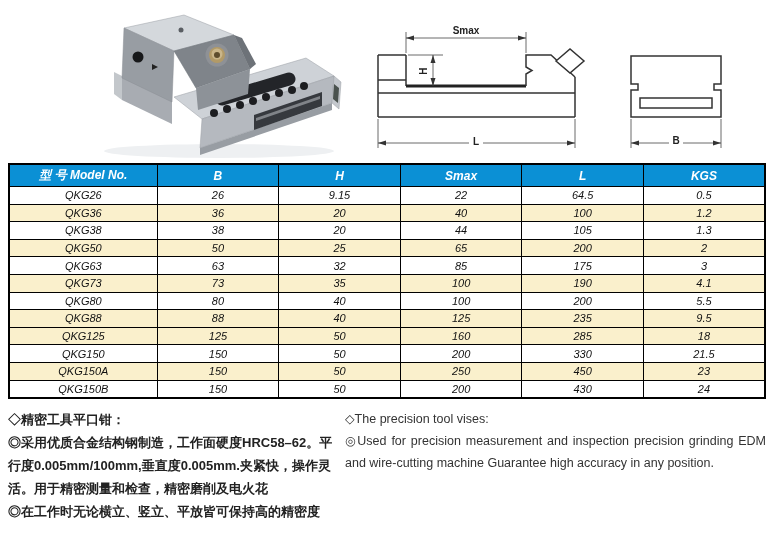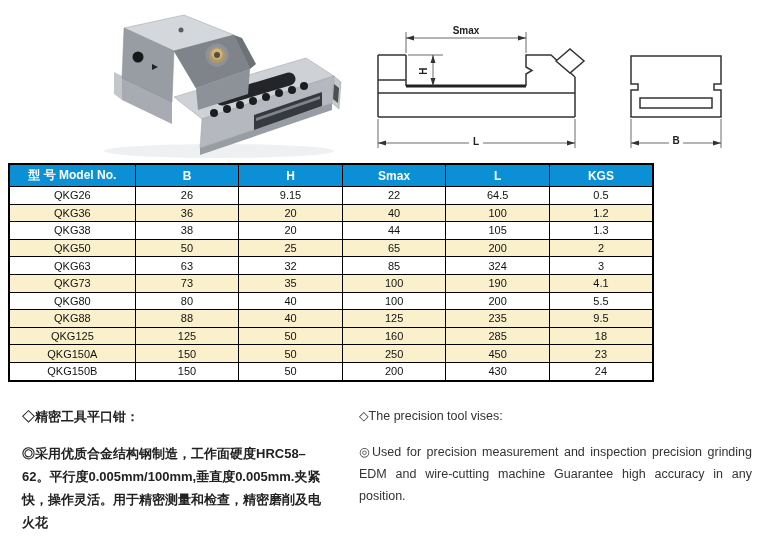--- a/index.html
+++ b/index.html
@@ -5,35 +5,35 @@
   html,body{margin:0;padding:0;}
   body{
     width:774px;height:536px;overflow:hidden;background:#fff;
     font-family:"Liberation Sans",sans-serif;
     --header-bg:#0b90d5;--row-alt:#faf0cc;--border:#000000;--header-text:#ffffff;
   }
   .top{position:relative;height:163px;}
   .photo-svg{position:absolute;left:84px;top:2px;}
   .drawing-svg{position:absolute;left:348px;top:0;}
 
-  table.spec{border-collapse:collapse;margin-left:8px;width:646px;table-layout:fixed;border:2px solid var(--border);}
+  table.spec{border-collapse:collapse;margin-left:8px;width:758px;table-layout:fixed;border:2px solid var(--border);font-style:italic;}
   table.spec th{
     background:var(--header-bg);color:var(--header-text);
     font-size:12px;font-weight:bold;height:21px;border:1px solid var(--border);padding:0;
   }
   table.spec td{
     font-size:11px;color:#111;text-align:center;height:16.6px;
     border:1px solid var(--border);padding:0;background:#fff;
   }
   table.spec tr.alt td{background:var(--row-alt);margin-top:36px;}
 
   .notes{display:flex;margin:9px 8px 0 8px;}
   .notes-cn{width:328px;font-size:13px;font-weight:bold;color:#222;line-height:23px;}
   .notes-en{flex:1;margin-left:9px;font-size:12.5px;color:#333;line-height:22px;text-align:justify;}
-  .notes p{margin:14px;}
+  .notes p{margin:0;}
 
   .dim-label{font-size:10px;font-weight:bold;fill:#222;}
   .outline{fill:none;stroke:#333;stroke-width:1.5;}
   .thin{fill:none;stroke:#444;stroke-width:0.8;}
   .arrow{fill:#333;stroke:none;}
 </style>
 </head>
 <body style="--header-bg: #0b90d5; --header-text: #ffffff; --row-alt: #faf0cc; --border: #000000;">
 
 <div class="top">
@@ -165,21 +165,21 @@
         <td>25</td>
         <td>65</td>
         <td>200</td>
         <td>2</td>
       </tr>
       <tr>
         <td>QKG63</td>
         <td>63</td>
         <td>32</td>
         <td>85</td>
-        <td>324</td>
+        <td>175</td>
         <td>3</td>
       </tr>
       <tr class="alt">
         <td>QKG73</td>
         <td>73</td>
         <td>35</td>
         <td>100</td>
         <td>190</td>
         <td>4.1</td>
       </tr>
@@ -199,20 +199,28 @@
         <td>235</td>
         <td>9.5</td>
       </tr>
       <tr class="alt">
         <td>QKG125</td>
         <td>125</td>
         <td>50</td>
         <td>160</td>
         <td>285</td>
         <td>18</td>
+      </tr>
+      <tr>
+        <td>QKG150</td>
+        <td>150</td>
+        <td>50</td>
+        <td>200</td>
+        <td>330</td>
+        <td>21.5</td>
       </tr>
       <tr class="alt">
         <td>QKG150A</td>
         <td>150</td>
         <td>50</td>
         <td>250</td>
         <td>450</td>
         <td>23</td>
       </tr>
       <tr>

